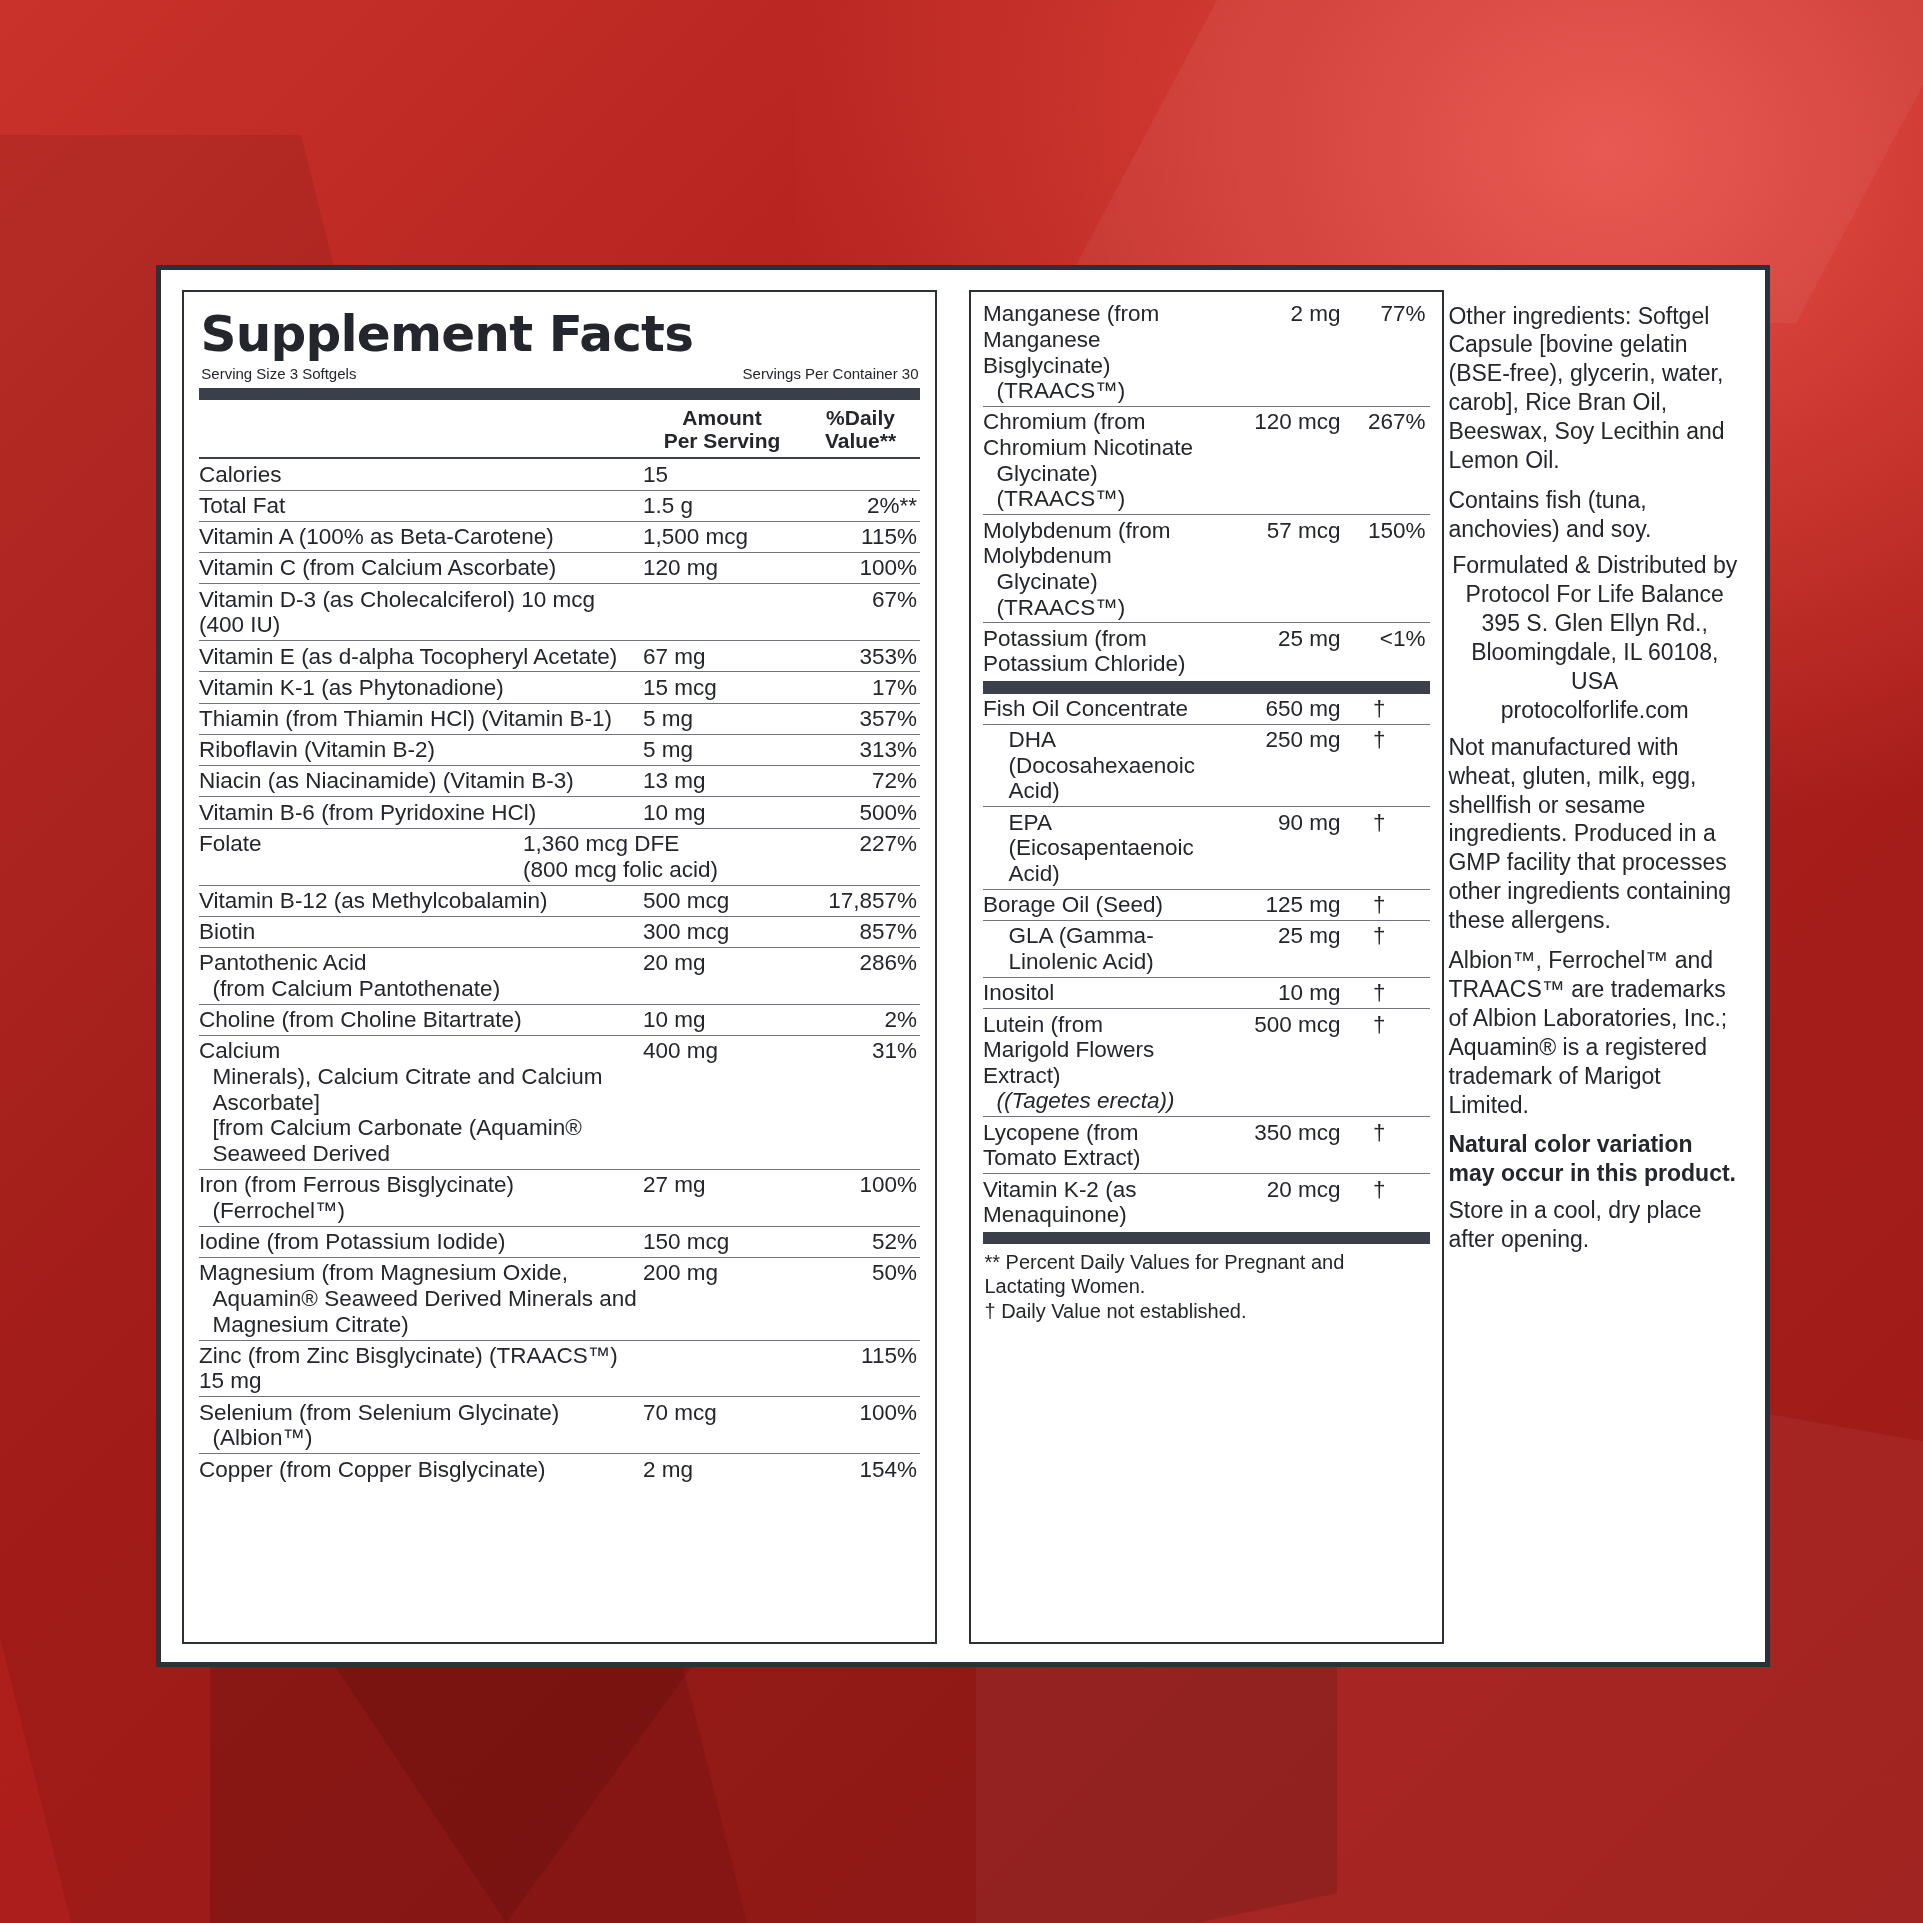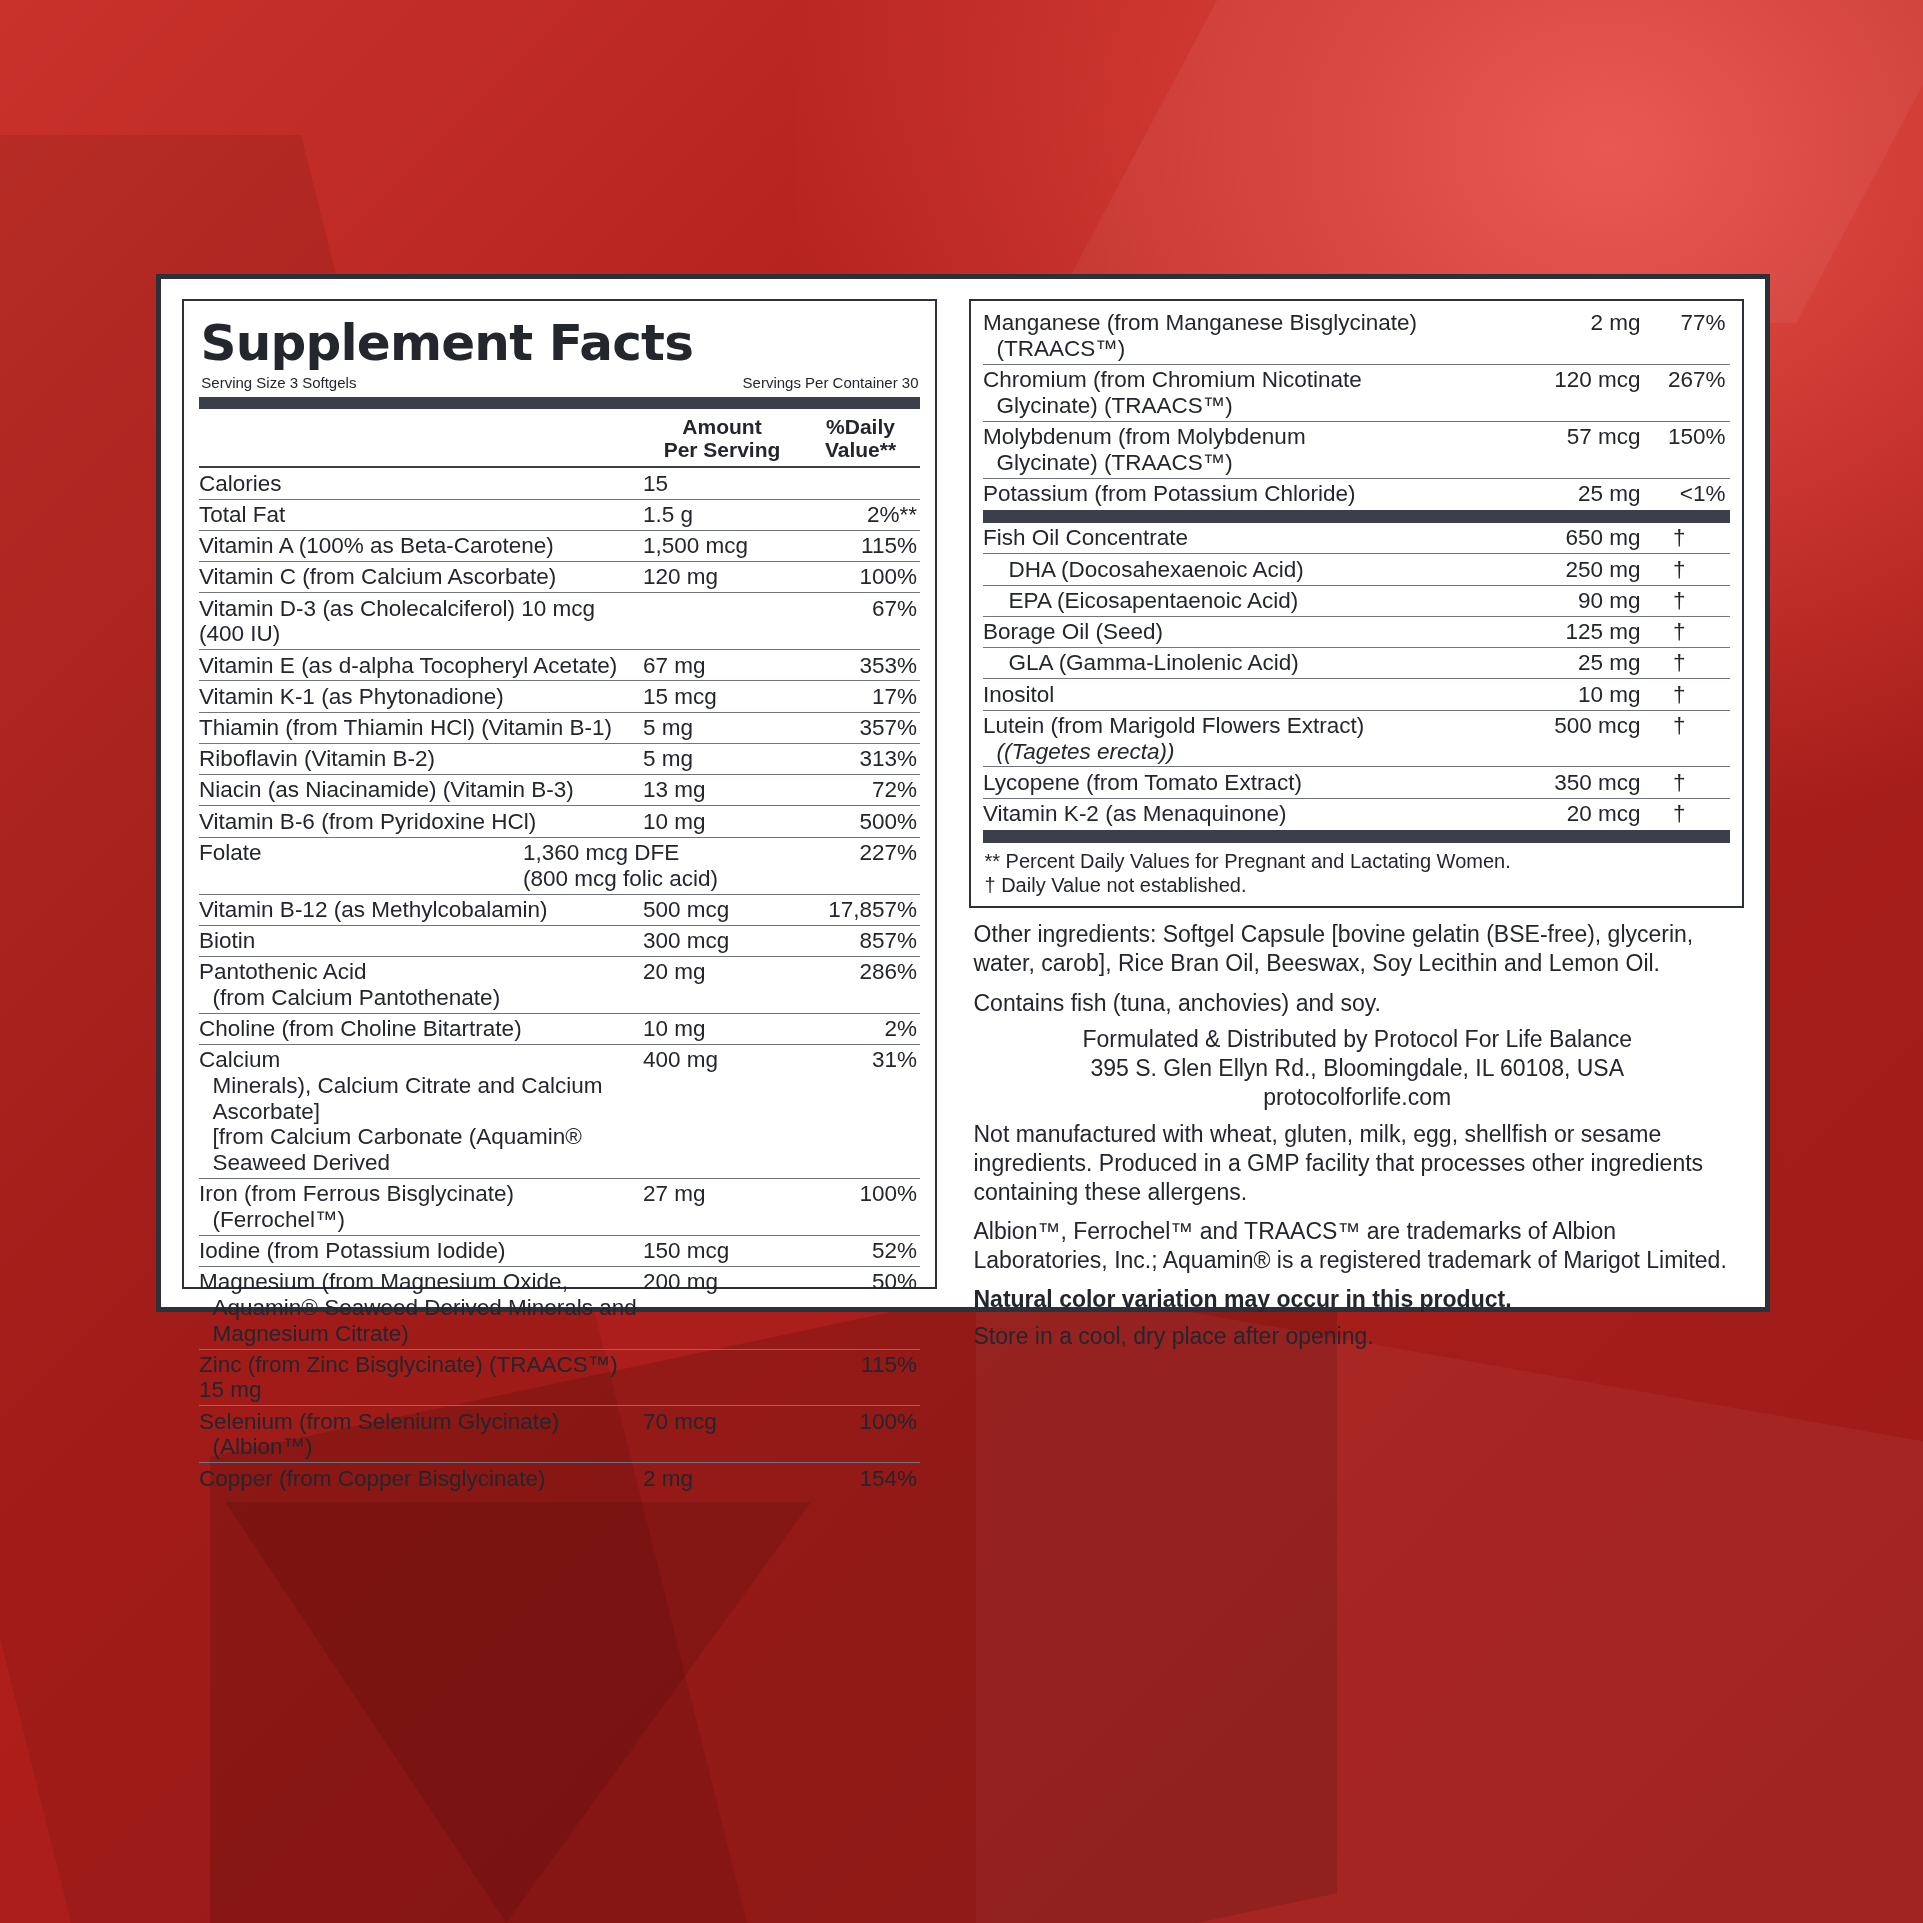--- a/index.html
+++ b/index.html
@@ -62,42 +62,42 @@
     bottom: 0; left: 225px;
     width: 586px; height: 421px;
     clip-path: polygon(0 0, 100% 0, 48% 100%);
     background: rgba(0,0,0,0.10);
   }
 
   
   .panel-outer {
     position: absolute;
     left: 156px;
-    top: 274px;
+    top: 265px;
     width: 1614px;
-    height: 1038px;
+    height: 1402px;
     background: #ffffff;
     border: 5.3px solid #2c3039;
     box-sizing: border-box;
     padding: 19.5px 21px 18px 21px;
   }
   .panel-cols {
     display: flex;
     height: 100%;
     box-sizing: border-box;
   }
   .col-left {
     width: 755px;
     flex: 0 0 755px;
   }
   .col-right {
     flex: 1 1 auto;
     padding-left: 32px;
     display: flex;
-    flex-direction: column;
+    flex-direction: row;
   }
 
   
   .sf-box {
     border: 2.3px solid #2c3039;
     box-sizing: border-box;
     padding: 9px 15px 7.5px 15px;
     height: 100%;
   }
   .sf-title {

